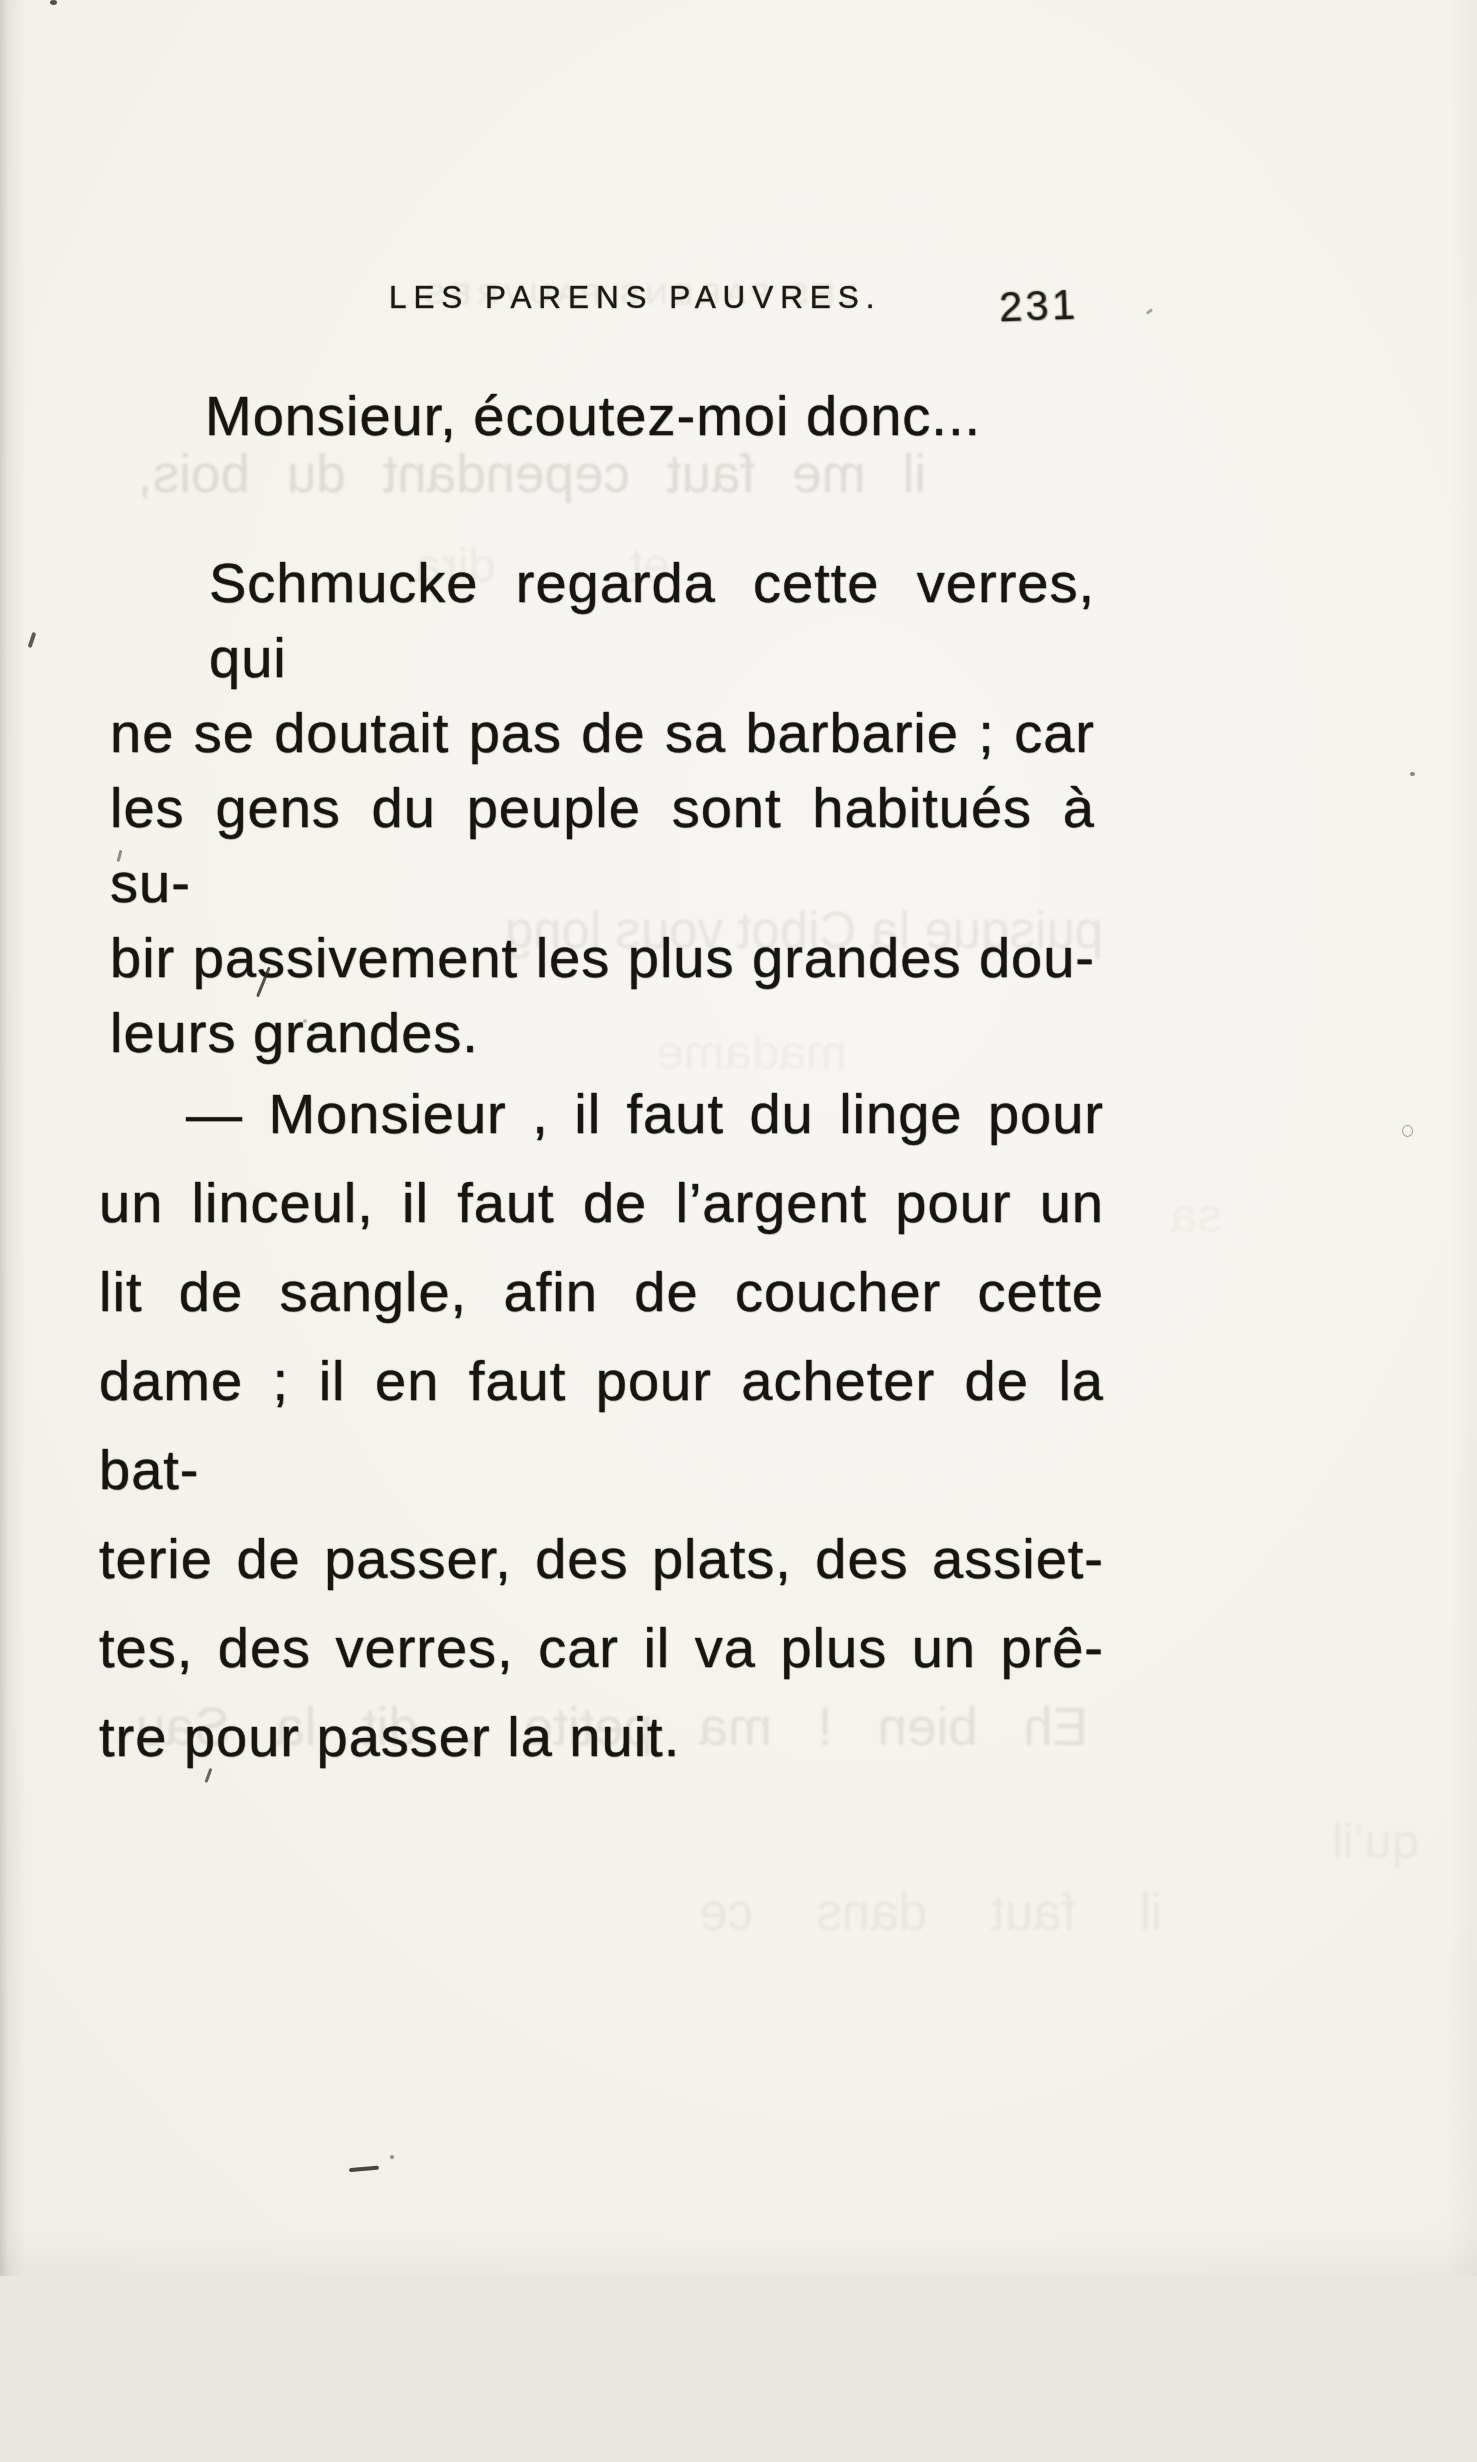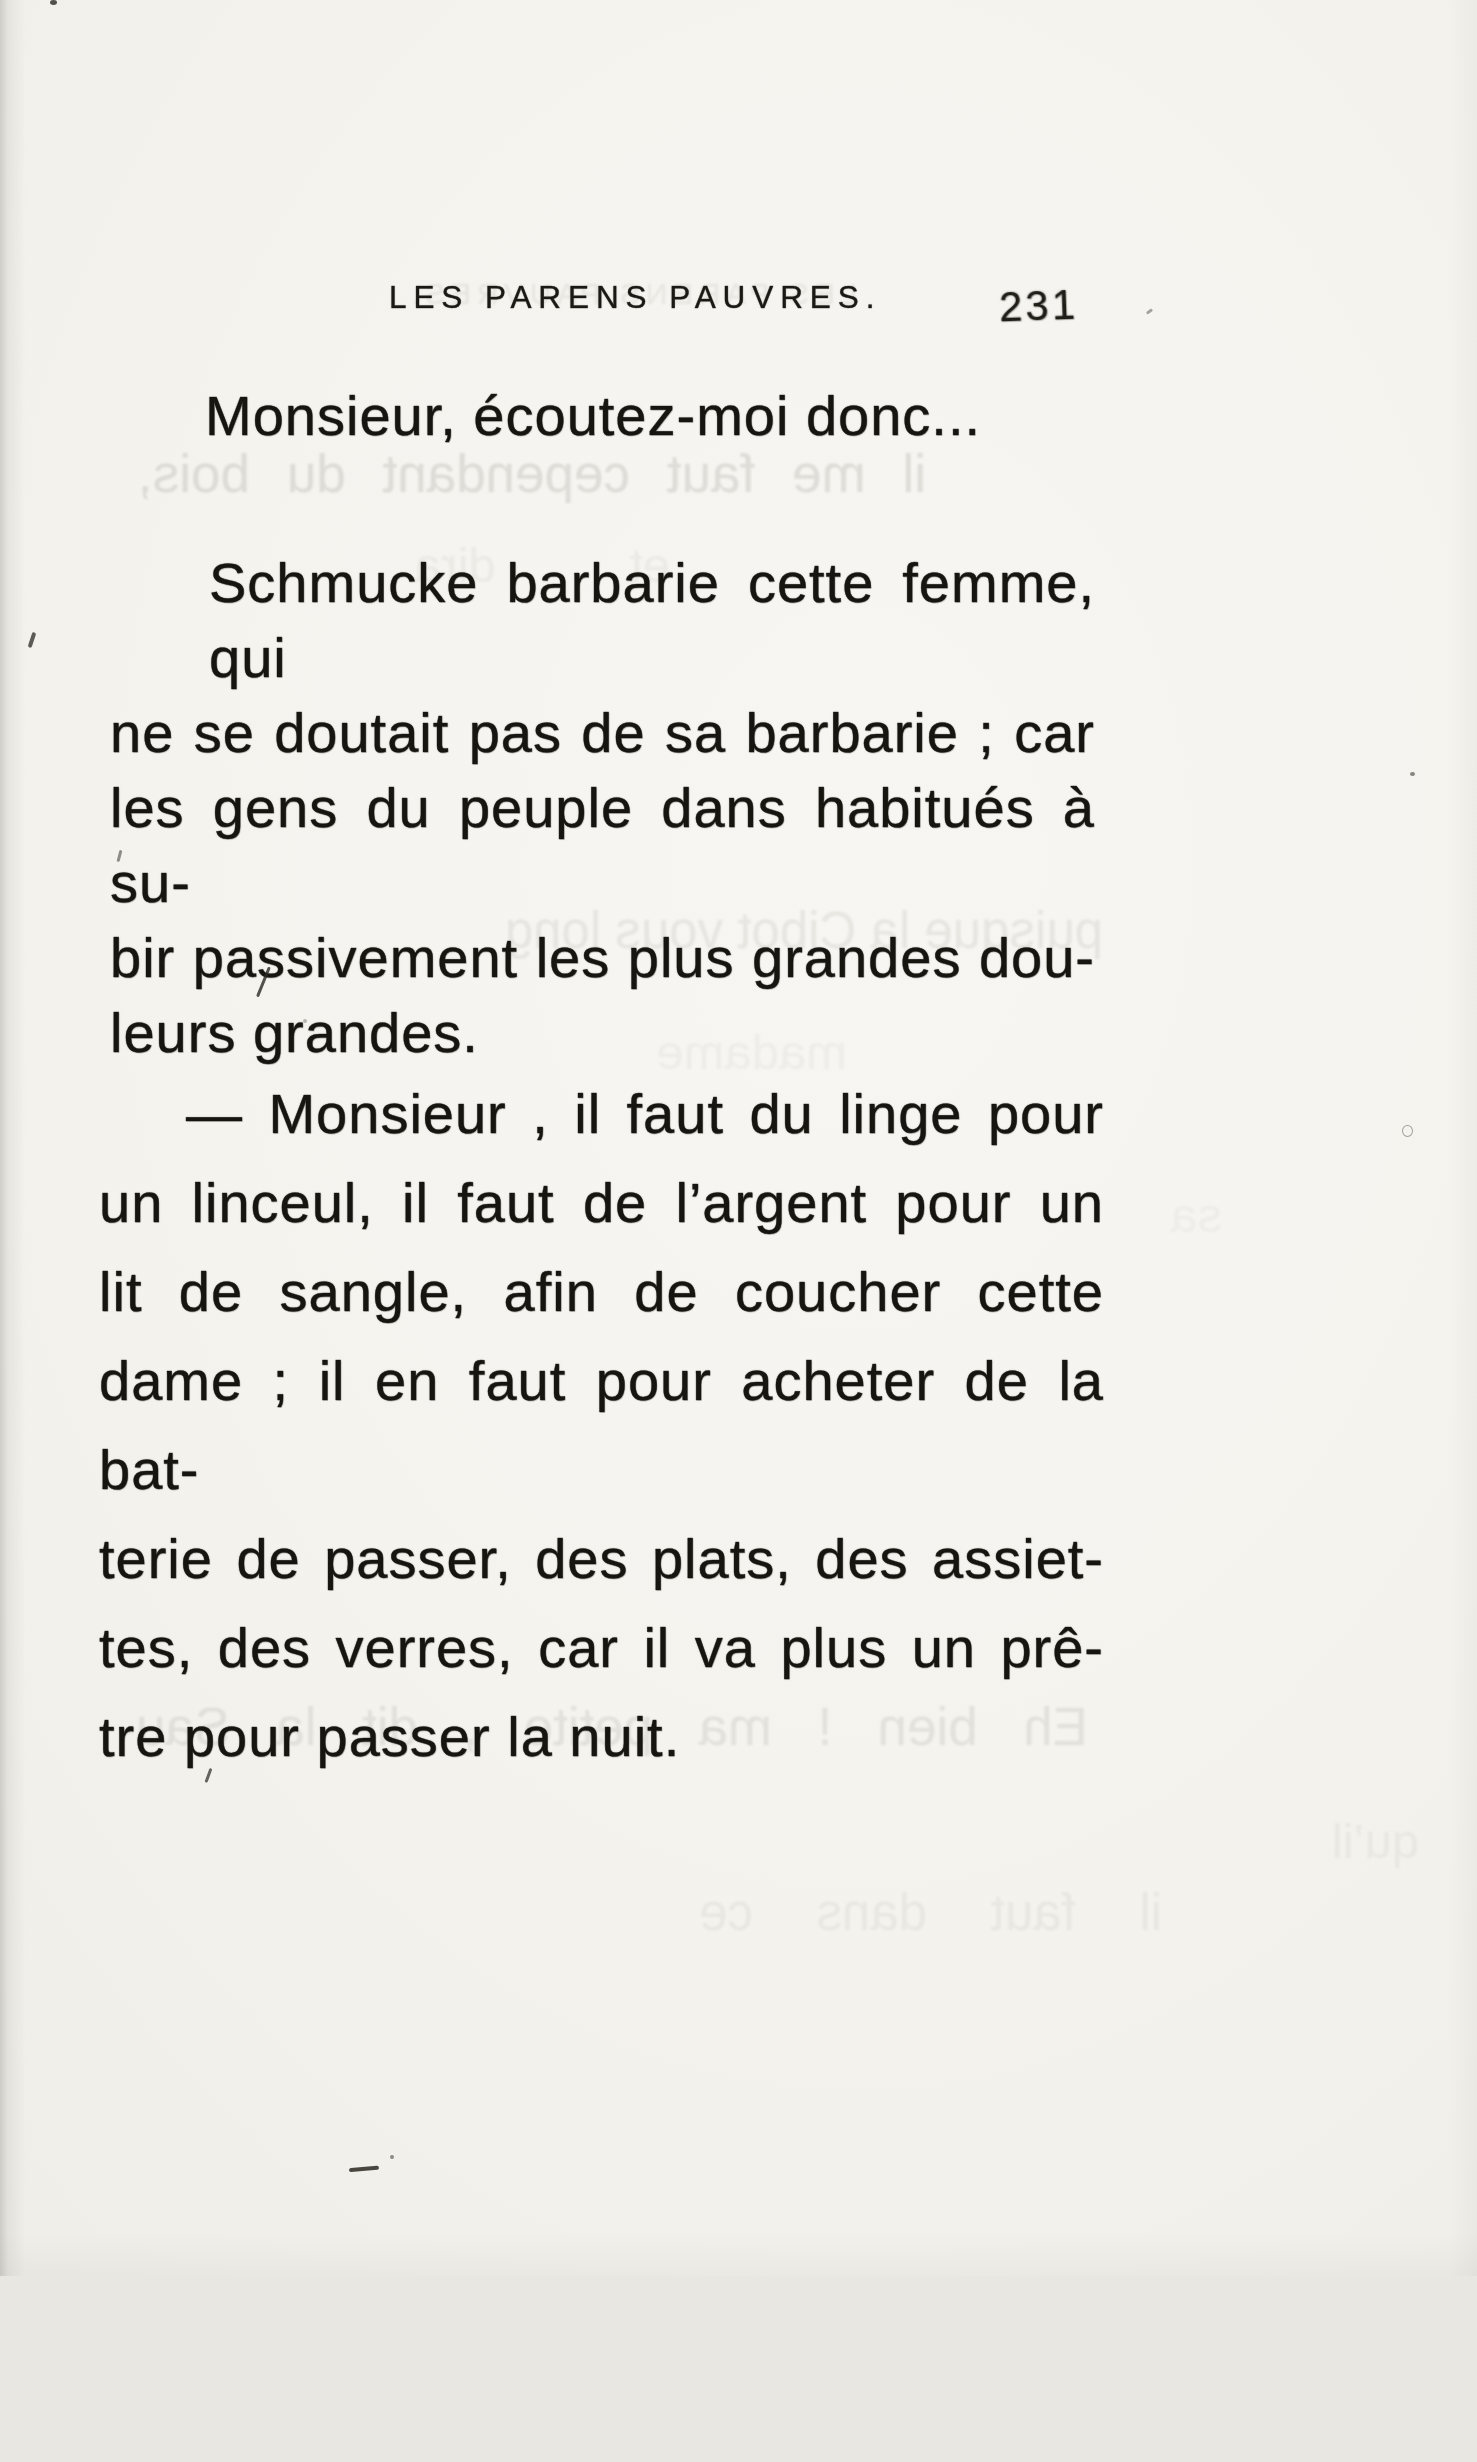--- a/index.html
+++ b/index.html
@@ -84,23 +84,23 @@
     </div>
 
   <div class="running-head">LES PARENS PAUVRES.</div>
 
   <div class="page-number">231</div>
 
   <div class="para p1">
       <div class="line ind">Monsieur, écoutez-moi donc...</div>
     </div>
   <div class="para p2">
-      <div class="line jl ind">Schmucke barbarie cette femme, qui</div>
+      <div class="line jl ind">Schmucke regarda cette verres, qui</div>
       <div class="line jl">ne se doutait pas de sa barbarie ; car</div>
-      <div class="line jl">les gens du peuple dans habitués à su-</div>
+      <div class="line jl">les gens du peuple sont habitués à su-</div>
       <div class="line jl">bir passivement les plus grandes dou-</div>
       <div class="line">leurs grandes.</div>
     </div>
   <div class="para p3">
       <div class="line jl ind">— Monsieur , il faut du linge pour</div>
       <div class="line jl">un linceul, il faut de l’argent pour un</div>
       <div class="line jl">lit de sangle, afin de coucher cette</div>
       <div class="line jl">dame ; il en faut pour acheter de la bat-</div>
       <div class="line jl">terie de passer, des plats, des assiet-</div>
       <div class="line jl">tes, des verres, car il va plus un prê-</div>

